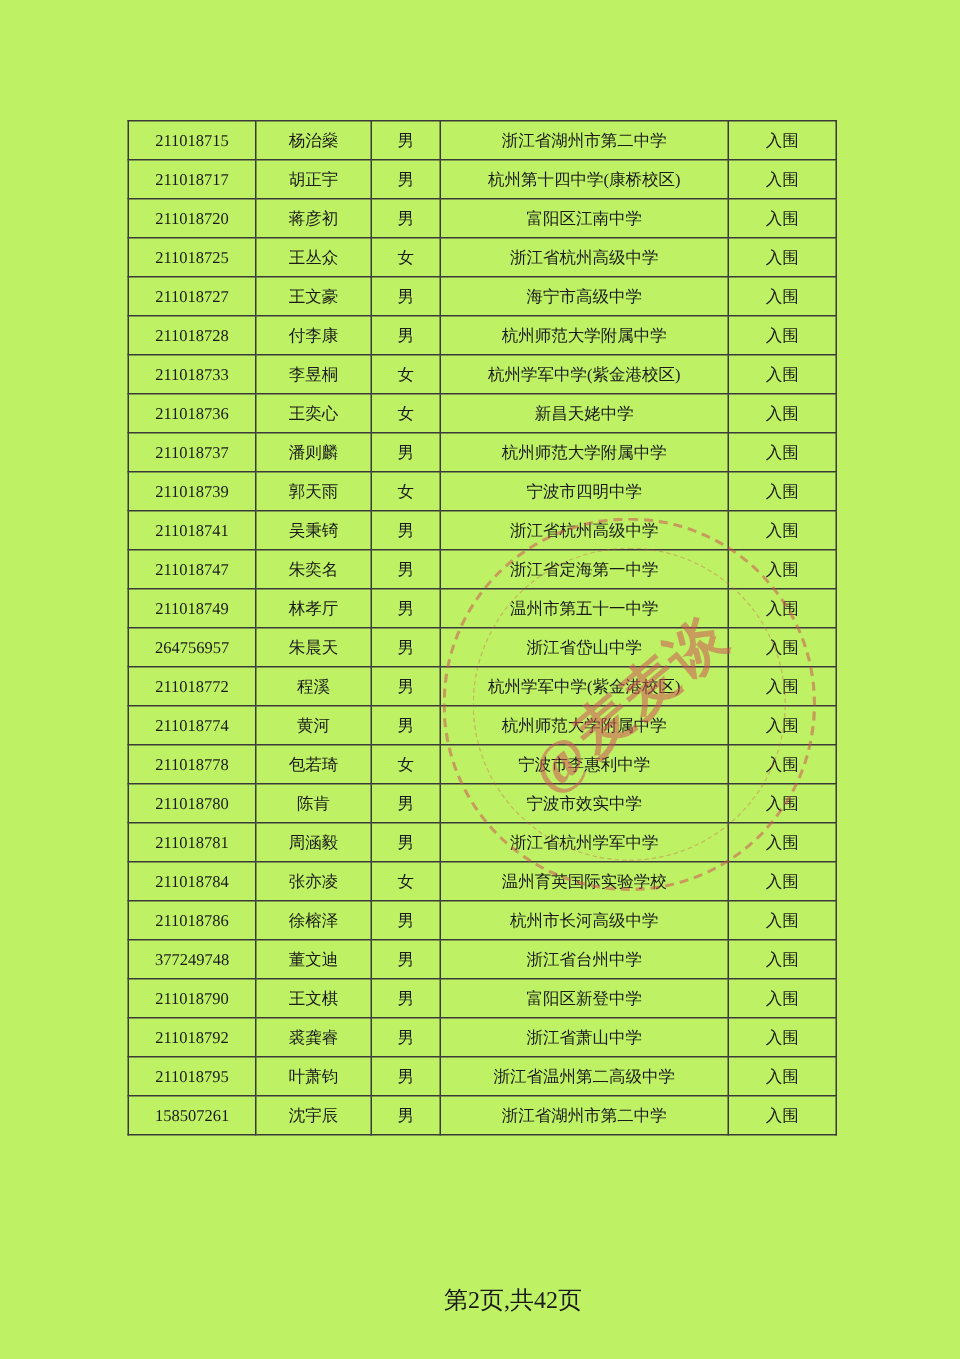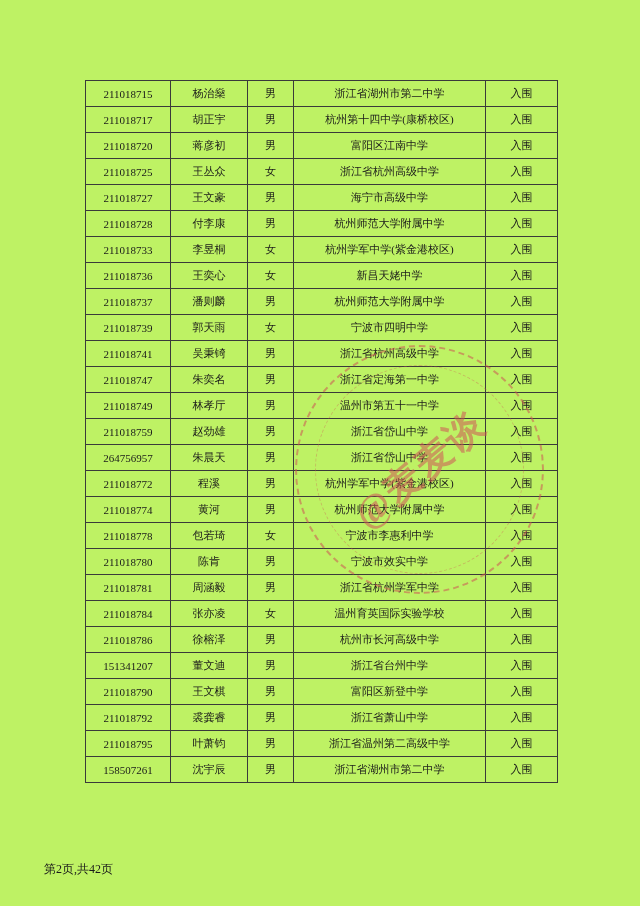--- a/index.html
+++ b/index.html
@@ -70,22 +70,22 @@
     font-weight: bold;
     color: rgba(205, 85, 85, 0.55);
     letter-spacing: 2px;
     white-space: nowrap;
   }
   .footer {
     position: absolute;
     left: 0;
     right: 0;
     bottom: 28px;
-    text-align: left;
-    font-size: 12px;
+    text-align: center;
+    font-size: 16px;
     color: #1a1a1a;
     padding-left: 44px;
   }
 </style>
 </head>
 <body>
 
 <div class="page">
 
   <table class="roster">
@@ -183,27 +183,20 @@
         <td>入围</td>
       </tr>
         <tr>
         <td>211018749</td>
         <td>林孝厅</td>
         <td>男</td>
         <td>温州市第五十一中学</td>
         <td>入围</td>
       </tr>
         <tr>
-        <td>211018759</td>
-        <td>赵劲雄</td>
-        <td>男</td>
-        <td>浙江省岱山中学</td>
-        <td>入围</td>
-      </tr>
-        <tr>
         <td>264756957</td>
         <td>朱晨天</td>
         <td>男</td>
         <td>浙江省岱山中学</td>
         <td>入围</td>
       </tr>
         <tr>
         <td>211018772</td>
         <td>程溪</td>
         <td>男</td>
@@ -246,21 +239,21 @@
         <td>入围</td>
       </tr>
         <tr>
         <td>211018786</td>
         <td>徐榕泽</td>
         <td>男</td>
         <td>杭州市长河高级中学</td>
         <td>入围</td>
       </tr>
         <tr>
-        <td>151341207</td>
+        <td>377249748</td>
         <td>董文迪</td>
         <td>男</td>
         <td>浙江省台州中学</td>
         <td>入围</td>
       </tr>
         <tr>
         <td>211018790</td>
         <td>王文棋</td>
         <td>男</td>
         <td>富阳区新登中学</td>

